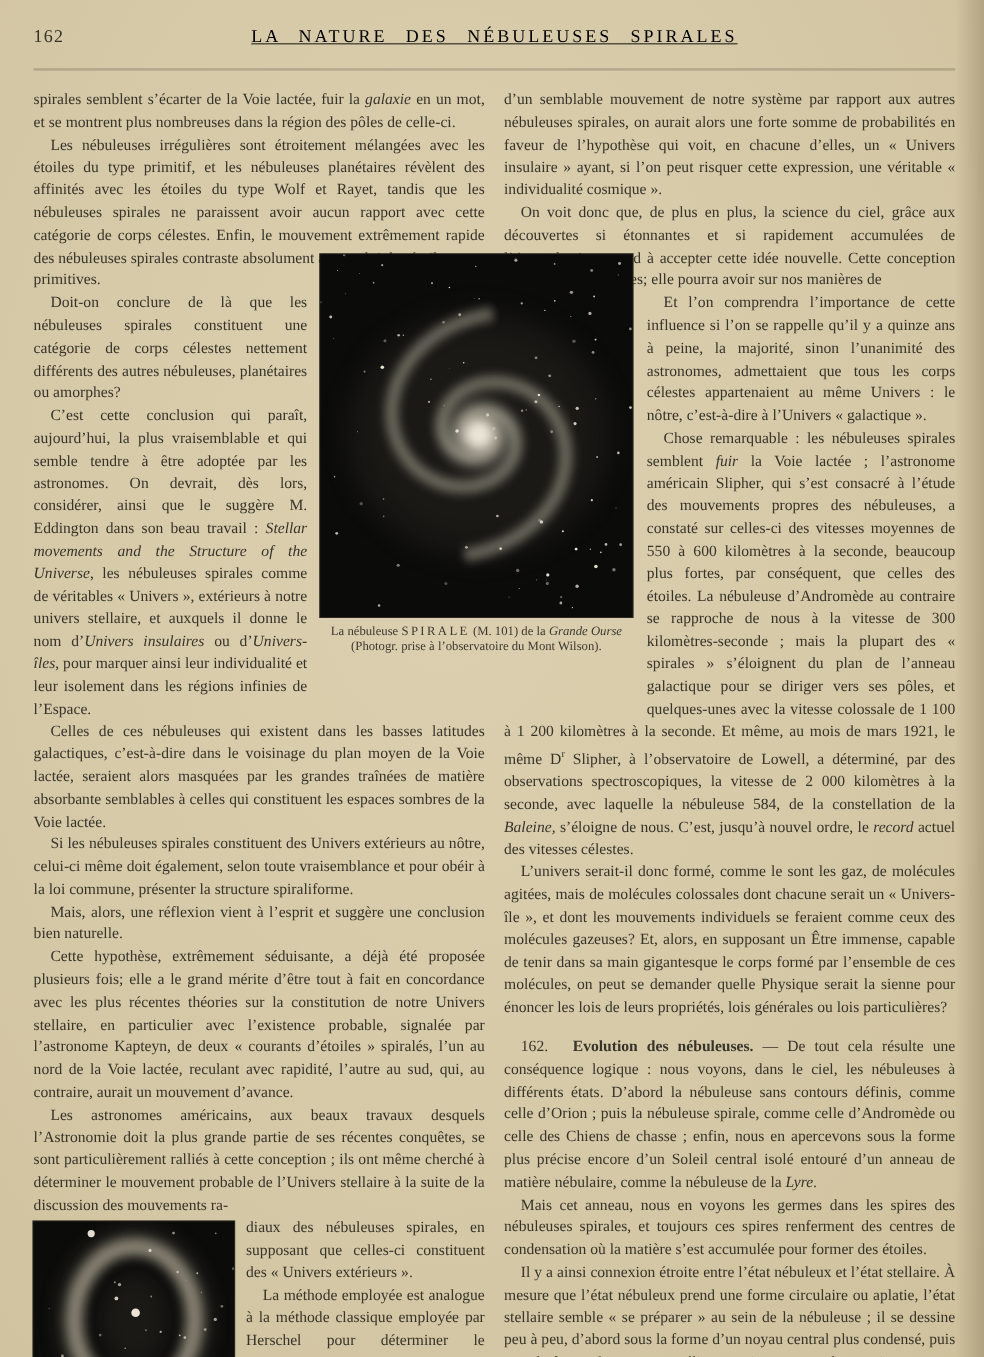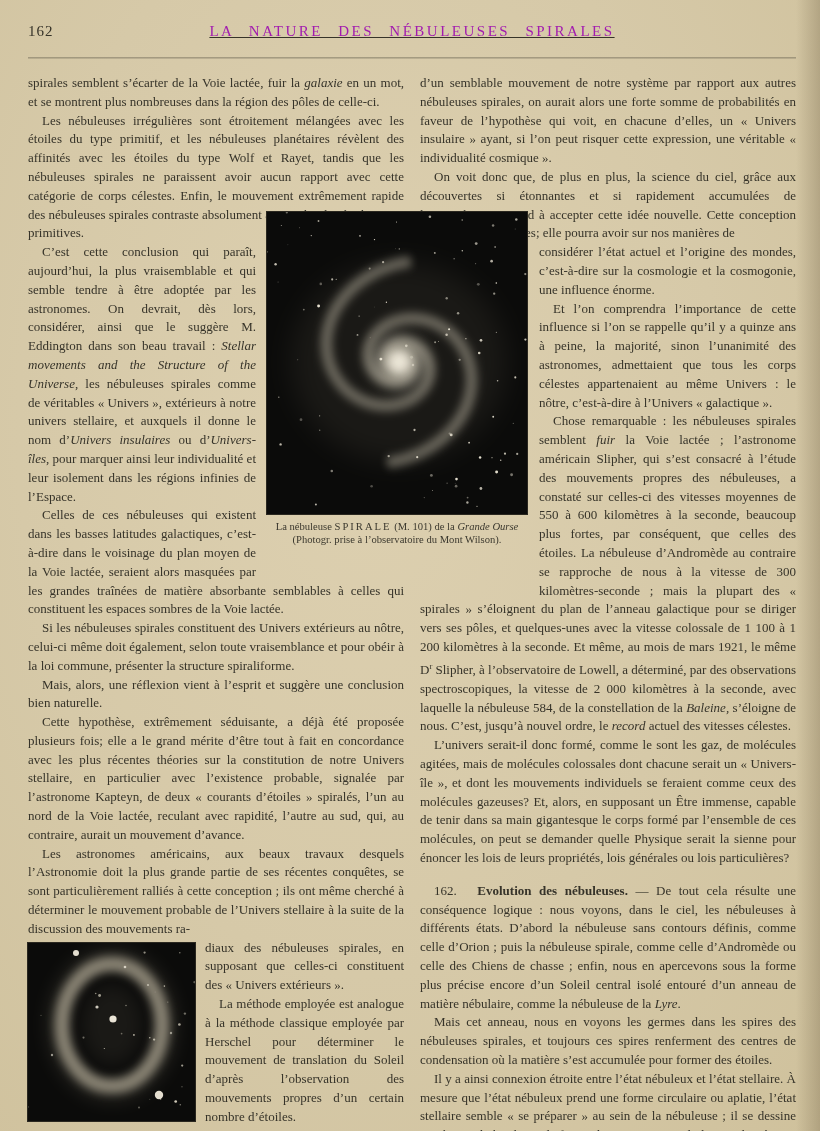--- a/index.html
+++ b/index.html
@@ -8,21 +8,21 @@
     background:radial-gradient(ellipse at 45% 38%, #ddd0b0 0%, #d6c9a8 55%, #cfc19c 100%);
     font-family:"Liberation Serif","DejaVu Serif",serif;
     color:#363329;
     -webkit-font-smoothing:antialiased;
   }
   .edge-shade{position:absolute;right:0;top:0;width:24px;height:100%;
     background:linear-gradient(to right, rgba(105,90,62,0), rgba(105,90,62,0.30));
     pointer-events:none;z-index:5;}
   .page-header{position:absolute;top:20px;left:28px;width:768px;height:40px;text-decoration:underline;}
   .page-number{position:absolute;left:0;top:3px;font-size:15px;letter-spacing:1px;}
-  .header-title{text-align:center;font-size:15px;letter-spacing:2.5px;word-spacing:9px;color:#a21caf;padding-top:3px;}
+  .header-title{text-align:center;font-size:15px;letter-spacing:2.5px;word-spacing:9px;color:#000000;padding-top:3px;}
   .header-rule{position:absolute;top:57px;left:28px;width:768px;height:0;
     border-top:1.5px solid #45413558;border-bottom:1px solid #45413533;}
   .content{position:absolute;top:74px;left:28px;width:768px;display:flex;gap:16px;}
   .col{width:376px;}
   p{margin:0;font-size:13px;line-height:18.8px;text-align:justify;text-indent:14px;}
   p.noind{text-indent:0;}
   p.sect{margin-top:14px;}
   .s-i{font-style:italic;}
   .s-b{font-weight:bold;margin-left:13px;}
   .s-sp{letter-spacing:2px;}
@@ -45,20 +45,21 @@
 </div>
 <div class="header-rule"></div>
 
 <div class="content">
 
   <div class="col">
     <p class="noind"><span>spirales semblent s’écarter de la Voie lactée, fuir la </span><span class="s-i">galaxie</span><span> en un mot, et se montrent plus nombreuses dans la région des pôles de celle-ci.</span></p>
     <p><span>Les nébuleuses irrégulières sont étroitement mélangées avec les étoiles du type primitif, et les nébuleuses planétaires révèlent des affinités avec les étoiles du type Wolf et Rayet, tandis que les nébuleuses spirales ne paraissent avoir aucun rapport avec cette catégorie de corps célestes. Enfin, le mouvement extrêmement rapide des nébuleuses spirales contraste absolument avec celui des étoiles</span></p>
     <div class="spacer-right"></div>
     <p class="noind"><span>primitives.</span></p>
+    <p><span>Doit-on conclure de là que les nébuleuses spirales constituent une catégorie de corps célestes nettement différents des autres nébuleuses, planétaires ou amorphes?</span></p>
     <p><span>C’est cette conclusion qui paraît, aujourd’hui, la plus vraisemblable et qui semble tendre à être adoptée par les astronomes. On devrait, dès lors, considérer, ainsi que le suggère M. Eddington dans son beau travail : </span><span class="s-i">Stellar movements and the Structure of the Universe</span><span>, les nébuleuses spirales comme de véritables « Univers », extérieurs à notre univers stellaire, et auxquels il donne le nom d’</span><span class="s-i">Univers insulaires</span><span> ou d’</span><span class="s-i">Univers-îles</span><span>, pour marquer ainsi leur individualité et leur isolement dans les régions infinies de l’Espace.</span></p>
     <p><span>Celles de ces nébuleuses qui existent dans les basses latitudes galactiques, c’est-à-dire dans le voisinage du plan moyen de la Voie lactée, seraient alors masquées par les grandes traînées de matière absorbante semblables à celles qui constituent les espaces sombres de la Voie lactée.</span></p>
     <p><span>Si les nébuleuses spirales constituent des Univers extérieurs au nôtre, celui-ci même doit également, selon toute vraisemblance et pour obéir à la loi commune, présenter la structure spiraliforme.</span></p>
     <p><span>Mais, alors, une réflexion vient à l’esprit et suggère une conclusion bien naturelle.</span></p>
     <p><span>Cette hypothèse, extrêmement séduisante, a déjà été proposée plusieurs fois; elle a le grand mérite d’être tout à fait en concordance avec les plus récentes théories sur la constitution de notre Univers stellaire, en particulier avec l’existence probable, signalée par l’astronome Kapteyn, de deux « courants d’étoiles » spiralés, l’un au nord de la Voie lactée, reculant avec rapidité, l’autre au sud, qui, au contraire, aurait un mouvement d’avance.</span></p>
     <p><span>Les astronomes américains, aux beaux travaux desquels l’Astronomie doit la plus grande partie de ses récentes conquêtes, se sont particulièrement ralliés à cette conception ; ils ont même cherché à déterminer le mouvement probable de l’Univers stellaire à la suite de la discussion des mouvements ra-</span></p>
 
     <figure class="fig-annular">
       <div class="photo">
         <svg width="167" height="178" viewBox="0 0 167 178">
@@ -119,21 +120,20 @@
 
     <p class="noind"><span>diaux des nébuleuses spirales, en supposant que celles-ci constituent des « Univers extérieurs ».</span></p>
     <p><span>La méthode employée est analogue à la méthode classique employée par Herschel pour déterminer le mouvement de translation du Soleil d’après l’observation des mouvements propres d’un certain nombre d’étoiles.</span></p>
 
   </div>
 
   <div class="col">
     <p class="noind"><span>d’un semblable mouvement de notre système par rapport aux autres nébuleuses spirales, on aurait alors une forte somme de probabilités en faveur de l’hypothèse qui voit, en chacune d’elles, un « Univers insulaire » ayant, si l’on peut risquer cette expression, une véritable « individualité cosmique ».</span></p>
     <p><span>On voit donc que, de plus en plus, la science du ciel, grâce aux découvertes si étonnantes et si rapidement accumulées de l’Astrophysique, tend à accepter cette idée nouvelle. Cette conception sera des plus fécondes; elle pourra avoir sur nos manières de</span></p>
     <div class="spacer-left"></div>
-    <p class="noind"><span>considérer l’état actuel et l’origine des mondes, c’est-à-dire sur la cosmologie et la cosmogonie, une influence énorme.</span></p>
     <p><span>Et l’on comprendra l’importance de cette influence si l’on se rappelle qu’il y a quinze ans à peine, la majorité, sinon l’unanimité des astronomes, admettaient que tous les corps célestes appartenaient au même Univers : le nôtre, c’est-à-dire à l’Univers « galactique ».</span></p>
     <p><span>Chose remarquable : les nébuleuses spirales semblent </span><span class="s-i">fuir</span><span> la Voie lactée ; l’astronome américain Slipher, qui s’est consacré à l’étude des mouvements propres des nébuleuses, a constaté sur celles-ci des vitesses moyennes de 550 à 600 kilomètres à la seconde, beaucoup plus fortes, par conséquent, que celles des étoiles. La nébuleuse d’Andromède au contraire se rapproche de nous à la vitesse de 300 kilomètres-seconde ; mais la plupart des « spirales » s’éloignent du plan de l’anneau galactique pour se diriger vers ses pôles, et quelques-unes avec la vitesse colossale de 1 100 à 1 200 kilomètres à la seconde. Et même, au mois de mars 1921, le même D</span><span class="s-sup">r</span><span> Slipher, à l’observatoire de Lowell, a déterminé, par des observations spectroscopiques, la vitesse de 2 000 kilomètres à la seconde, avec laquelle la nébuleuse 584, de la constellation de la </span><span class="s-i">Baleine,</span><span> s’éloigne de nous. C’est, jusqu’à nouvel ordre, le </span><span class="s-i">record</span><span> actuel des vitesses célestes.</span></p>
     <p><span>L’univers serait-il donc formé, comme le sont les gaz, de molécules agitées, mais de molécules colossales dont chacune serait un « Univers-île », et dont les mouvements individuels se feraient comme ceux des molécules gazeuses? Et, alors, en supposant un Être immense, capable de tenir dans sa main gigantesque le corps formé par l’ensemble de ces molécules, on peut se demander quelle Physique serait la sienne pour énoncer les lois de leurs propriétés, lois générales ou lois particulières?</span></p>
     <p class="sect"><span>162. </span><span class="s-b">Evolution des nébuleuses.</span><span> — De tout cela résulte une conséquence logique : nous voyons, dans le ciel, les nébuleuses à différents états. D’abord la nébuleuse sans contours définis, comme celle d’Orion ; puis la nébuleuse spirale, comme celle d’Andromède ou celle des Chiens de chasse ; enfin, nous en apercevons sous la forme plus précise encore d’un Soleil central isolé entouré d’un anneau de matière nébulaire, comme la nébuleuse de la </span><span class="s-i">Lyre</span><span>.</span></p>
     <p><span>Mais cet anneau, nous en voyons les germes dans les spires des nébuleuses spirales, et toujours ces spires renferment des centres de condensation où la matière s’est accumulée pour former des étoiles.</span></p>
     <p><span>Il y a ainsi connexion étroite entre l’état nébuleux et l’état stellaire. À mesure que l’état nébuleux prend une forme circulaire ou aplatie, l’état stellaire semble « se préparer » au sein de la nébuleuse ; il se dessine peu à peu, d’abord sous la forme d’un noyau central plus condensé, puis sous la forme de noyaux satellites gravitant autour du premier, en vertu des éternelles lois de l’attraction.</span></p>
 
   </div>
 
 </div>

